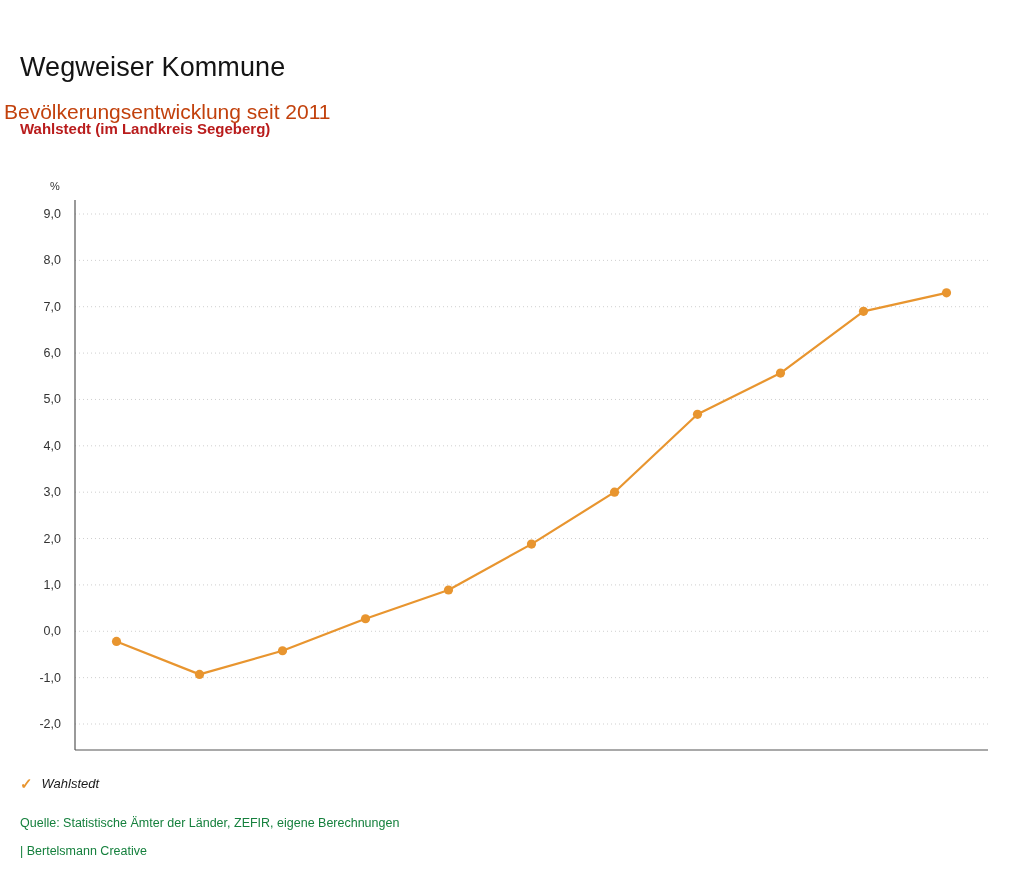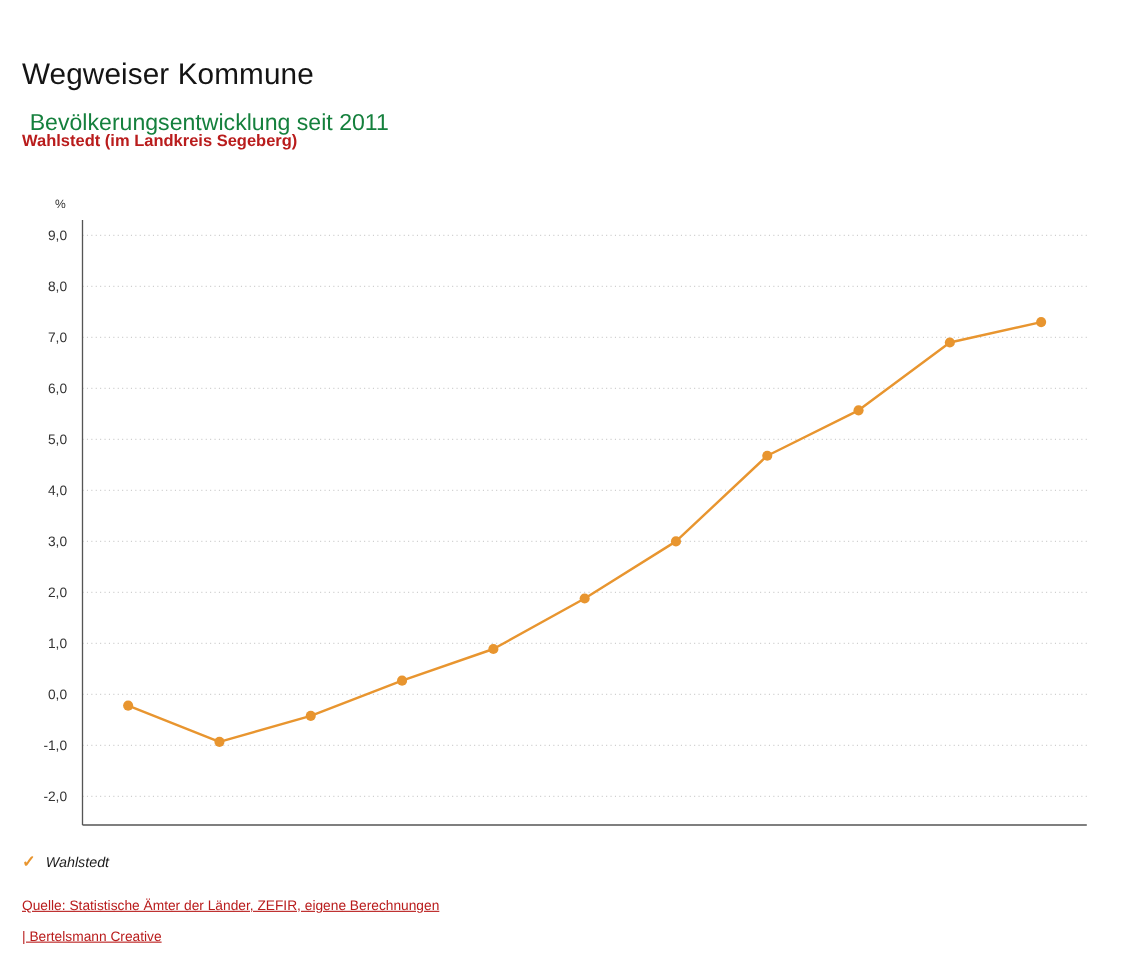--- a/index.html
+++ b/index.html
@@ -25,25 +25,25 @@
     position: absolute;
     left: 20px;
     top: 20px;
     font-size: 27px;
     font-weight: 400;
     letter-spacing: 0.1px;
     color: #141414;
   }
   .subtitle {
     position: absolute;
-    left: 27px;
+    left: 4px;
     top: 68px;
     font-size: 21px;
     font-weight: 400;
-    color: #15803d;
+    color: #c2410c;
   }
   .region {
     position: absolute;
     left: 20px;
     top: 88px;
     font-size: 15px;
     font-weight: 700;
     color: #b91c1c;
   }
   .chart-area {
@@ -85,24 +85,23 @@
     font-style: italic;
   }
   .footnotes {
     position: absolute;
     left: 20px;
     top: 784px;
     width: 900px;
   }
   .footnote {
     font-size: 12.5px;
-    color: #b91c1c;
+    color: #15803d;
     margin-bottom: 13px;
     line-height: 1.2;
-    text-decoration: underline;
   }
 </style>
 </head>
 <body>
 
 <div class="page">
 
   <div class="title">Wegweiser Kommune</div>
   <div class="subtitle">Bevölkerungsentwicklung seit 2011</div>
   <div class="region">Wahlstedt (im Landkreis Segeberg)</div>

